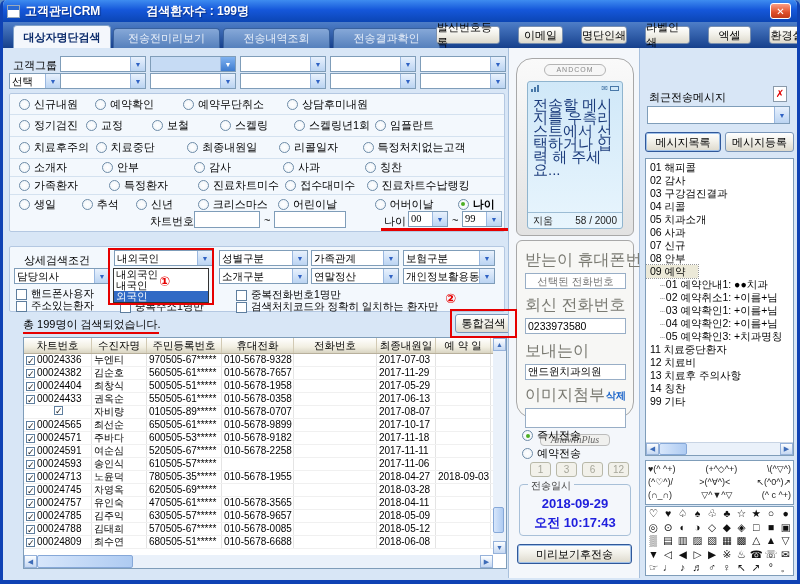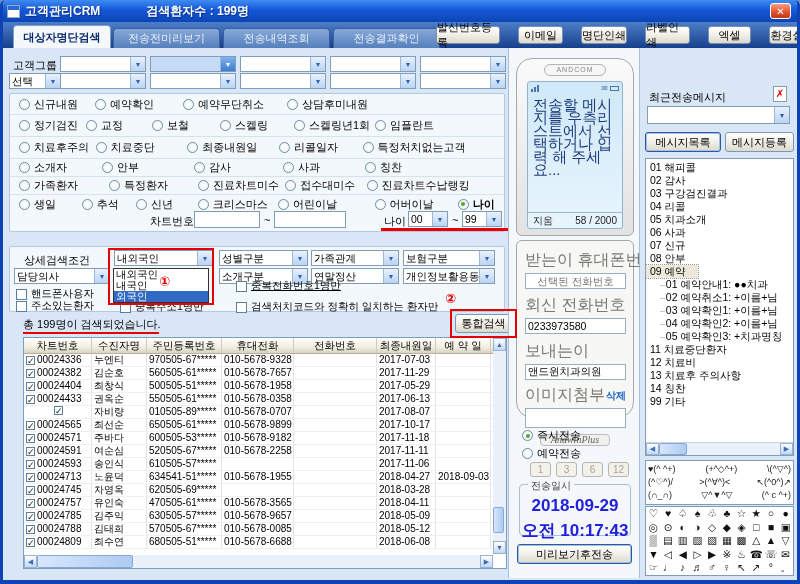--- a/index.html
+++ b/index.html
@@ -33,21 +33,21 @@
           background:linear-gradient(#FFFFFF,#F2F1EA 45%,#DDD9CC); display:flex; align-items:center; justify-content:center; }
 
   
   #left-panel  { position:absolute; left:4px;  top:48px; width:500px; height:530px; background:#D8E6F6; }
   #mid-panel   { position:absolute; left:505px; top:48px; width:132px; height:530px; background:#F4F7FB;
                  border-left:1px solid #A8C0DC; border-right:1px solid #A8C0DC; }
   #right-panel { position:absolute; left:638px; top:48px; width:157px; height:530px; background:#D8E6F6; }
 
   
   .combo { position:absolute; height:16px; background:#fff; border:1px solid #7F9DB9; display:flex; align-items:stretch; font-size:10.5px; }
-  .combo .cval { flex:1; padding:1px 2px 0; white-space:nowrap; overflow:hidden; color:#000; }
+  .combo .cval { flex:1; padding:1px 2px 0; white-space:nowrap; overflow:hidden; color:#000;font-family:Liberation Serif, serif; }
   .combo .carr { width:15px; background:linear-gradient(#E8F1FD,#BBD4F2); border-left:1px solid #9AB8E0;
                  color:#3062C4; font-size:7px; display:flex; align-items:center; justify-content:center; }
   .combo.focused { background:#C6DBF4; }
   .combo.focused .carr { background:linear-gradient(#7FB2F0,#3E7CD0); color:#fff; }
 
   
   .radio { display:inline-flex; align-items:center; gap:4px; font-size:11px; color:#000; }
   .rdot { width:11px; height:11px; border-radius:50%; border:1px solid #6E8CA8; background:radial-gradient(#fff,#EDF3F8); position:relative; flex:none; }
   .rdot.on::after { content:""; position:absolute; inset:2.5px; border-radius:50%; background:#4CAE24; }
   .radio.sel span.rlabel { font-weight:bold; }
@@ -119,21 +119,21 @@
             font-size:10px; font-style:italic; color:#666; text-align:center; line-height:10px; font-family:"Liberation Serif","DejaVu Serif",serif; }
 
   
   #send-imm { position:absolute; left:13px; top:380px; }
   #send-res { position:absolute; left:13px; top:398px; }
   #hour-buttons { position:absolute; left:21px; top:414px; display:flex; gap:5px; }
   .hbtn { width:21px; height:15px; border:1px solid #B8B8A8; border-radius:3px; background:#F2F1EA;
           color:#A6A69A; font-size:10px; display:flex; align-items:center; justify-content:center; }
   #dt-box { position:absolute; left:10px; top:436px; width:112px; height:52px; border:1px solid #A8C0D8; border-radius:4px; }
   #dt-legend { position:absolute; left:8px; top:-6px; background:#F4F7FB; padding:0 3px; font-size:10px; color:#444; }
-  #dt-date, #dt-time { text-align:center; color:#2020DD; font-weight:bold; font-size:17px; }
+  #dt-date, #dt-time { text-align:center; color:#2020DD; font-weight:bold; font-size:13px; }
   #dt-date { margin-top:11px; } #dt-time { margin-top:3px; }
   #preview-btn { position:absolute; left:8px; top:496px; width:115px; height:20px; border:1px solid #30589A; border-radius:3px;
                  background:linear-gradient(#FFFFFF,#F2F1EA 45%,#DDD9CC); box-shadow:inset 0 0 0 1px #9FC0E8;
                  font-size:11px; display:flex; align-items:center; justify-content:center; }
 
   
   #recent-label { position:absolute; left:8px; top:42px; font-size:11px; color:#000; }
   #recent-clear { position:absolute; left:132px; top:38px; width:14px; height:16px; background:#fff; border:1px solid #8A9AAA;
                   color:#E00000; font-size:10px; font-weight:bold; text-align:center; line-height:14px; }
   #recent-combo { left:6px; top:58px; width:143px; height:18px; }
@@ -397,21 +397,21 @@
             <span>핸드폰사용자</span>
           </span>
           <span class="checkitem" style="left: 6px; top: 52px;">
             <span class="cb"></span>
             <span>주소있는환자</span>
           </span>
           <span class="checkitem" style="left: 110px; top: 53px;">
             <span class="cb"></span>
             <span>중복주소1명만</span>
           </span>
-          <span class="checkitem" style="left: 226px; top: 32px; text-decoration: underline;">
+          <span class="checkitem" style="left: 226px; top: 41px;">
             <span class="cb"></span>
             <span>중복전화번호1명만</span>
           </span>
           <span class="checkitem" style="left: 226px; top: 53px;">
             <span class="cb"></span>
             <span>검색처치코드와 정확히 일치하는 환자만</span>
           </span>
         </div>
     </div>
     <div id="dropdown-list">
@@ -657,21 +657,21 @@
           </div>
           <div class="grow">
             <div class="gcell" style="width: 68px;">
               <span class="cb checked"></span>
               <span>00024713</span>
             </div>
             <div class="gcell" style="width: 55px;">
               <span>노윤덕</span>
             </div>
             <div class="gcell" style="width: 75px;">
-              <span>634541-51*****</span>
+              <span>780505-35*****</span>
             </div>
             <div class="gcell" style="width: 72px;">
               <span>010-5678-1955</span>
             </div>
             <div class="gcell" style="width: 83px;">
               <span></span>
             </div>
             <div class="gcell" style="width: 59px;">
               <span>2018-04-27</span>
             </div>

